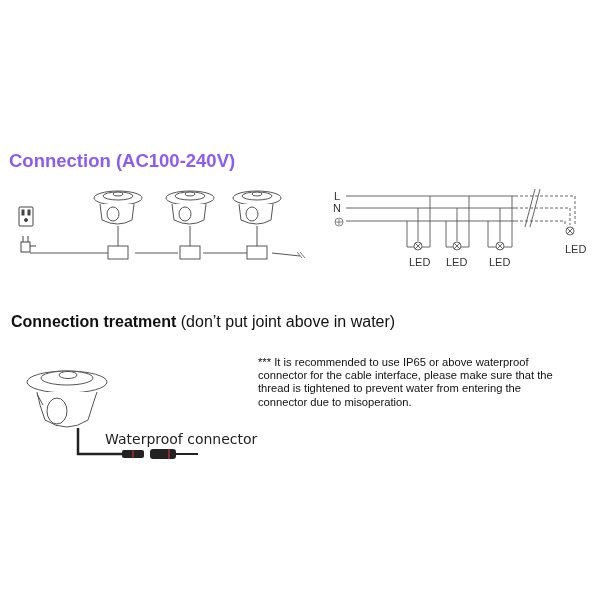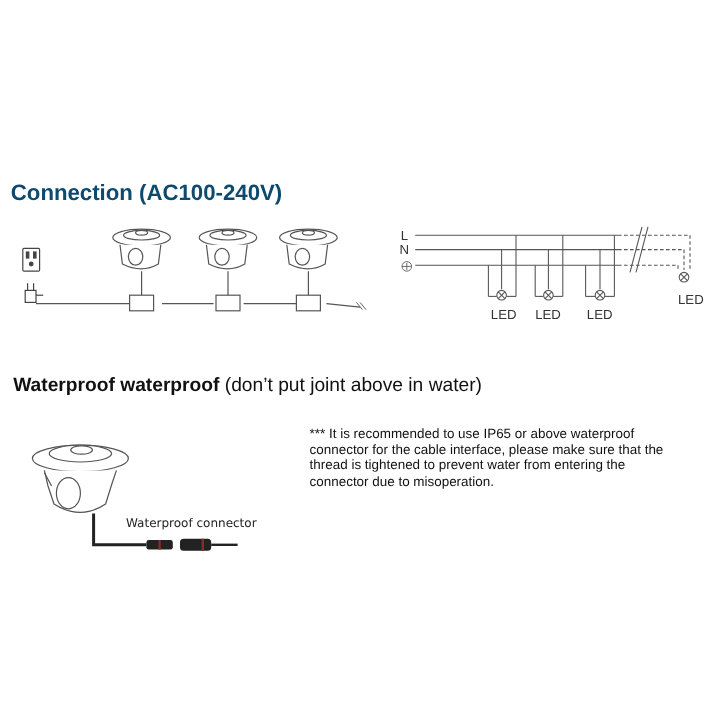--- a/index.html
+++ b/index.html
@@ -1,23 +1,23 @@
 <!DOCTYPE html>
 <html><head>
 <meta charset="utf-8">
 <style>
   html, body { margin:0; padding:0; background:#ffffff; }
   body { width:600px; height:600px; position:relative; overflow:hidden; font-family:"Liberation Sans", sans-serif; color:#111; }
   .abs { position:absolute; }
-  .title1 { left:9px; top:150px; font-size:18.5px; font-weight:bold; color:#0c4a6e; letter-spacing:0px; }
+  .title1 { left:9px; top:150px; font-size:18.5px; font-weight:bold; color:#8b5cf6; letter-spacing:0px; }
   .title2 { left:11px; top:313px; font-size:16px; color:#111; }
   .title2 b { font-weight:bold; }
   .note { left:258px; top:356px; width:300px; font-size:11.2px; line-height:13.2px; color:#111; }
   svg text { font-family:"Liberation Sans", sans-serif; }
-  .wplabel { left:105px; top:431px; font-size:10px; color:#222; font-family:"DejaVu Sans", sans-serif; }
+  .wplabel { left:105px; top:431px; font-size:14px; color:#222; font-family:"DejaVu Sans", sans-serif; }
 </style>
 </head>
 <body>
 
 <div class="abs title1">Connection (AC100-240V)</div>
 
 <svg class="abs" style="left:0;top:180px" width="320" height="100">
 
   <g stroke="#444" fill="none" stroke-width="1">
     <rect x="19" y="27" width="14" height="19" rx="1"></rect>
@@ -137,21 +137,21 @@
       </g>
   </g>
   <g font-size="11" fill="#333">
     <text x="89" y="91">LED</text>
     <text x="126" y="91">LED</text>
     <text x="169" y="91">LED</text>
     <text x="245" y="78">LED</text>
   </g>
 </svg>
 
-<div class="abs title2"><b>Waterproof waterproof</b><span> (don’t put joint above in water)</span></div>
+<div class="abs title2"><b>Connection treatment</b><span> (don’t put joint above in water)</span></div>
 
 <svg class="abs" style="left:0;top:350px" width="250" height="120">
   <g stroke="#555" fill="#fff" stroke-width="1">
     <ellipse cx="67" cy="32" rx="40" ry="11"></ellipse>
     <ellipse cx="67" cy="28" rx="26" ry="7"></ellipse>
     <ellipse cx="68" cy="25" rx="9" ry="3.5"></ellipse>
     <path d="M37,42 L40,55 L45,70 Q67,84 88,70 L93,54 L97,42"></path>
     <path d="M37,44 L43,55"></path>
     <ellipse cx="57" cy="61" rx="10" ry="13"></ellipse>
   </g>

